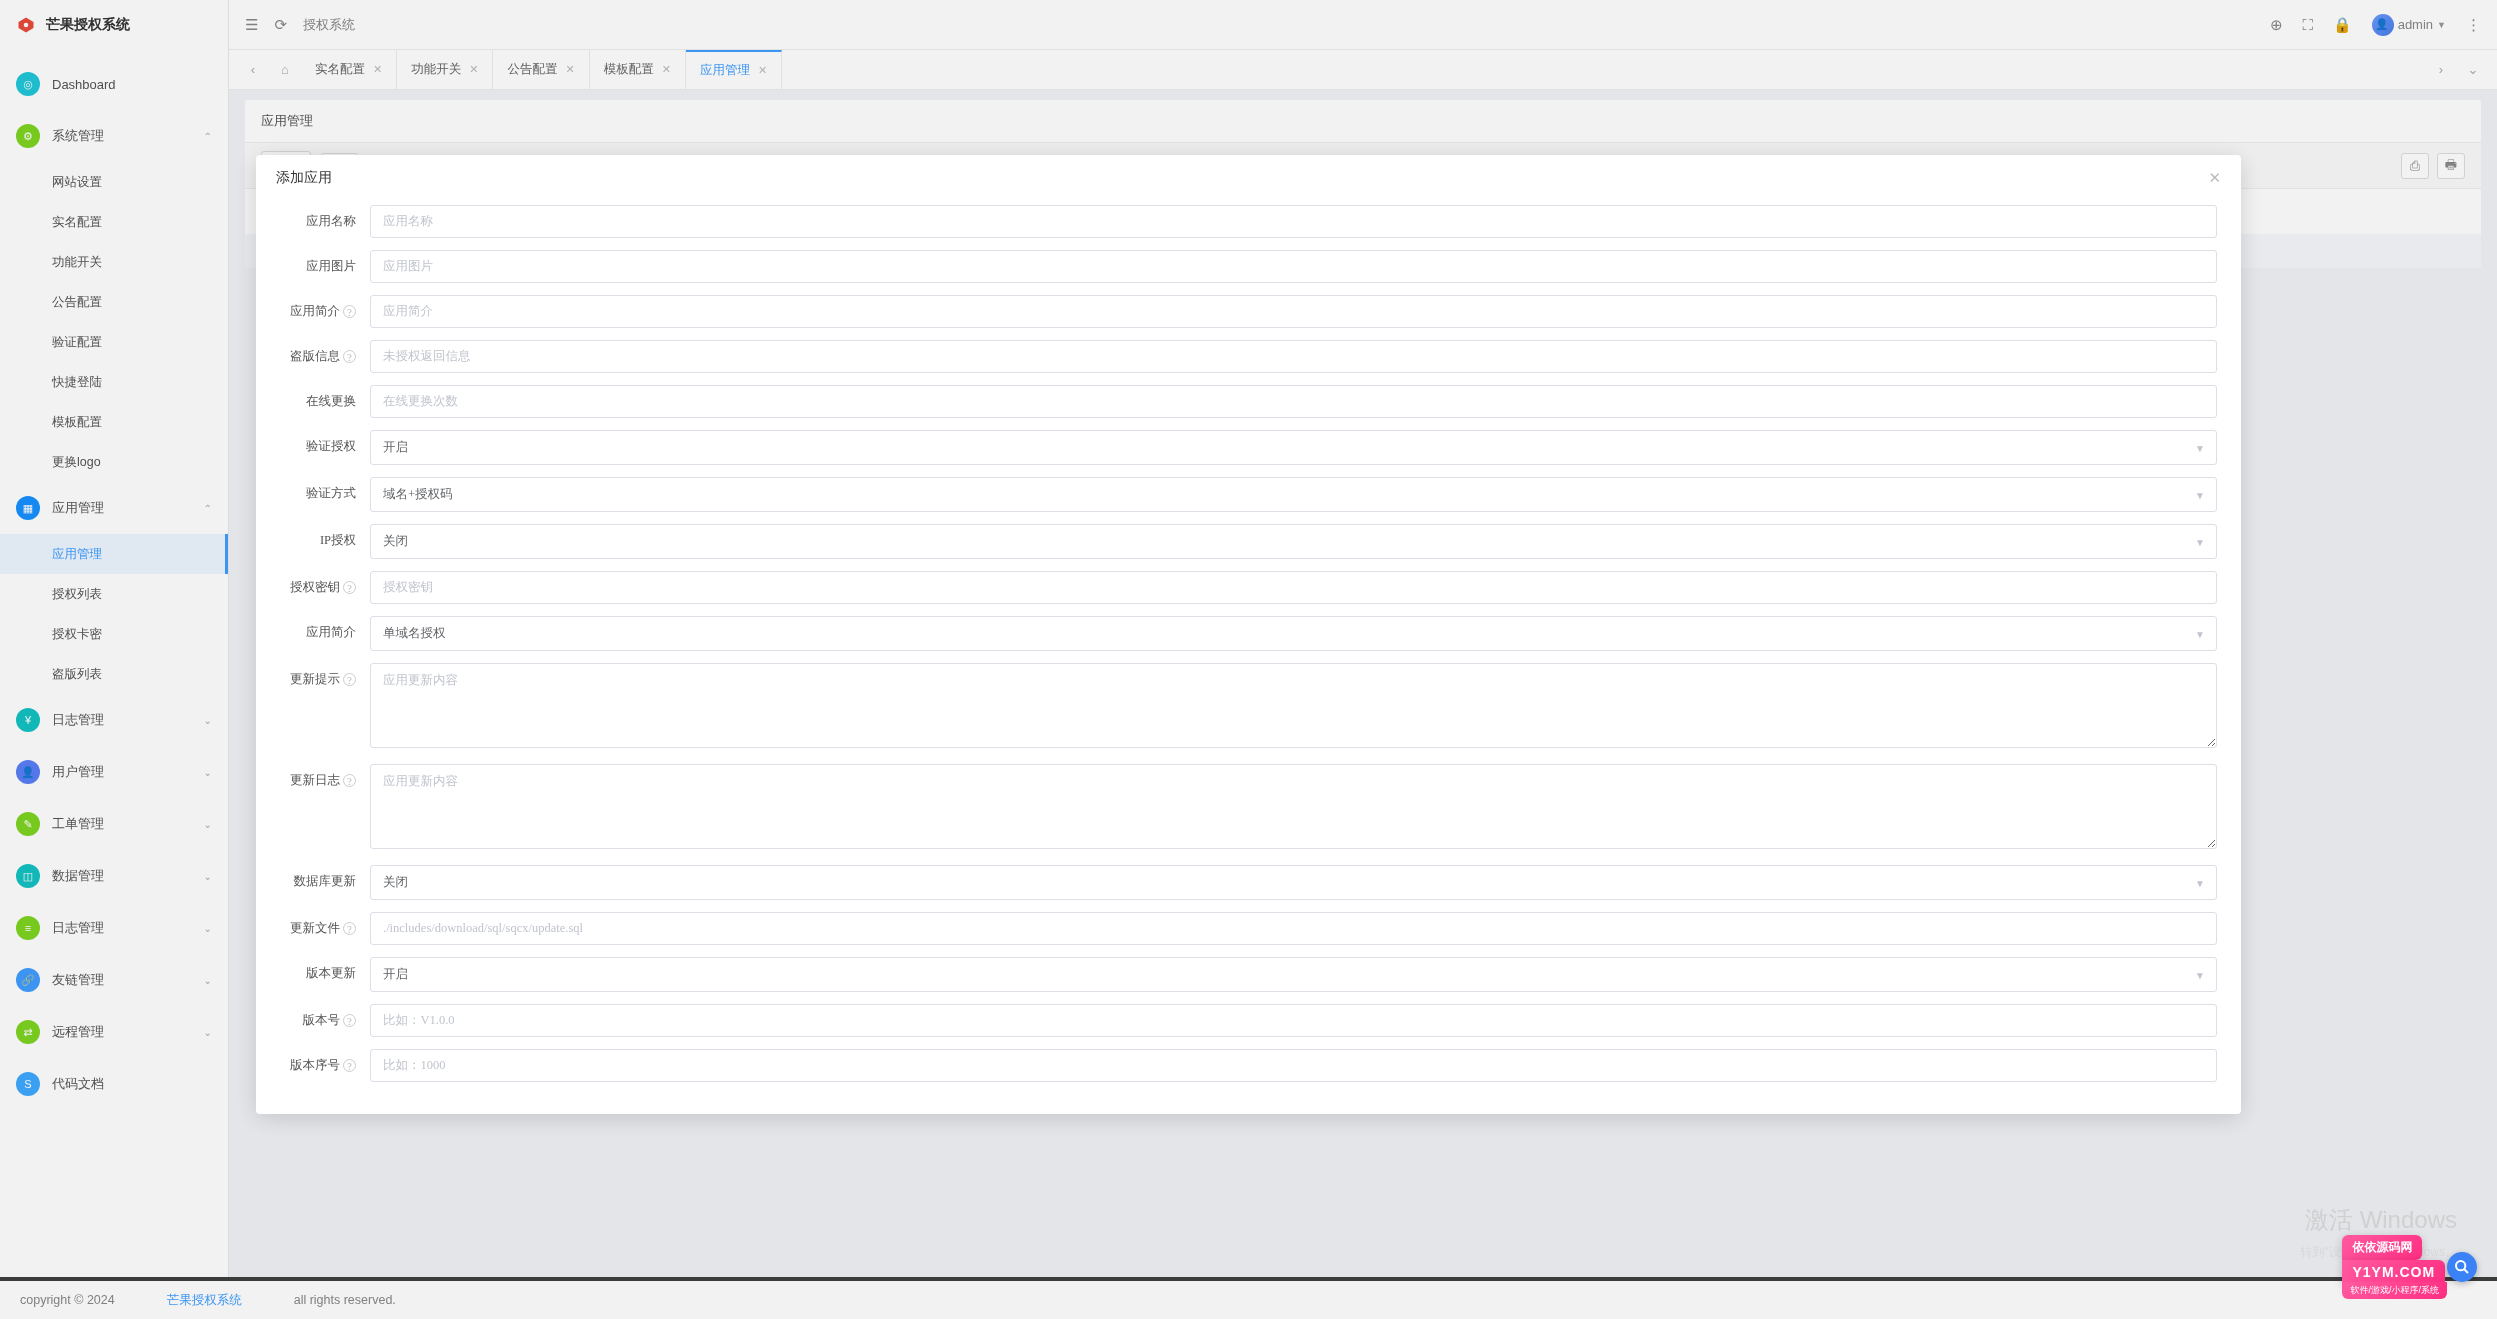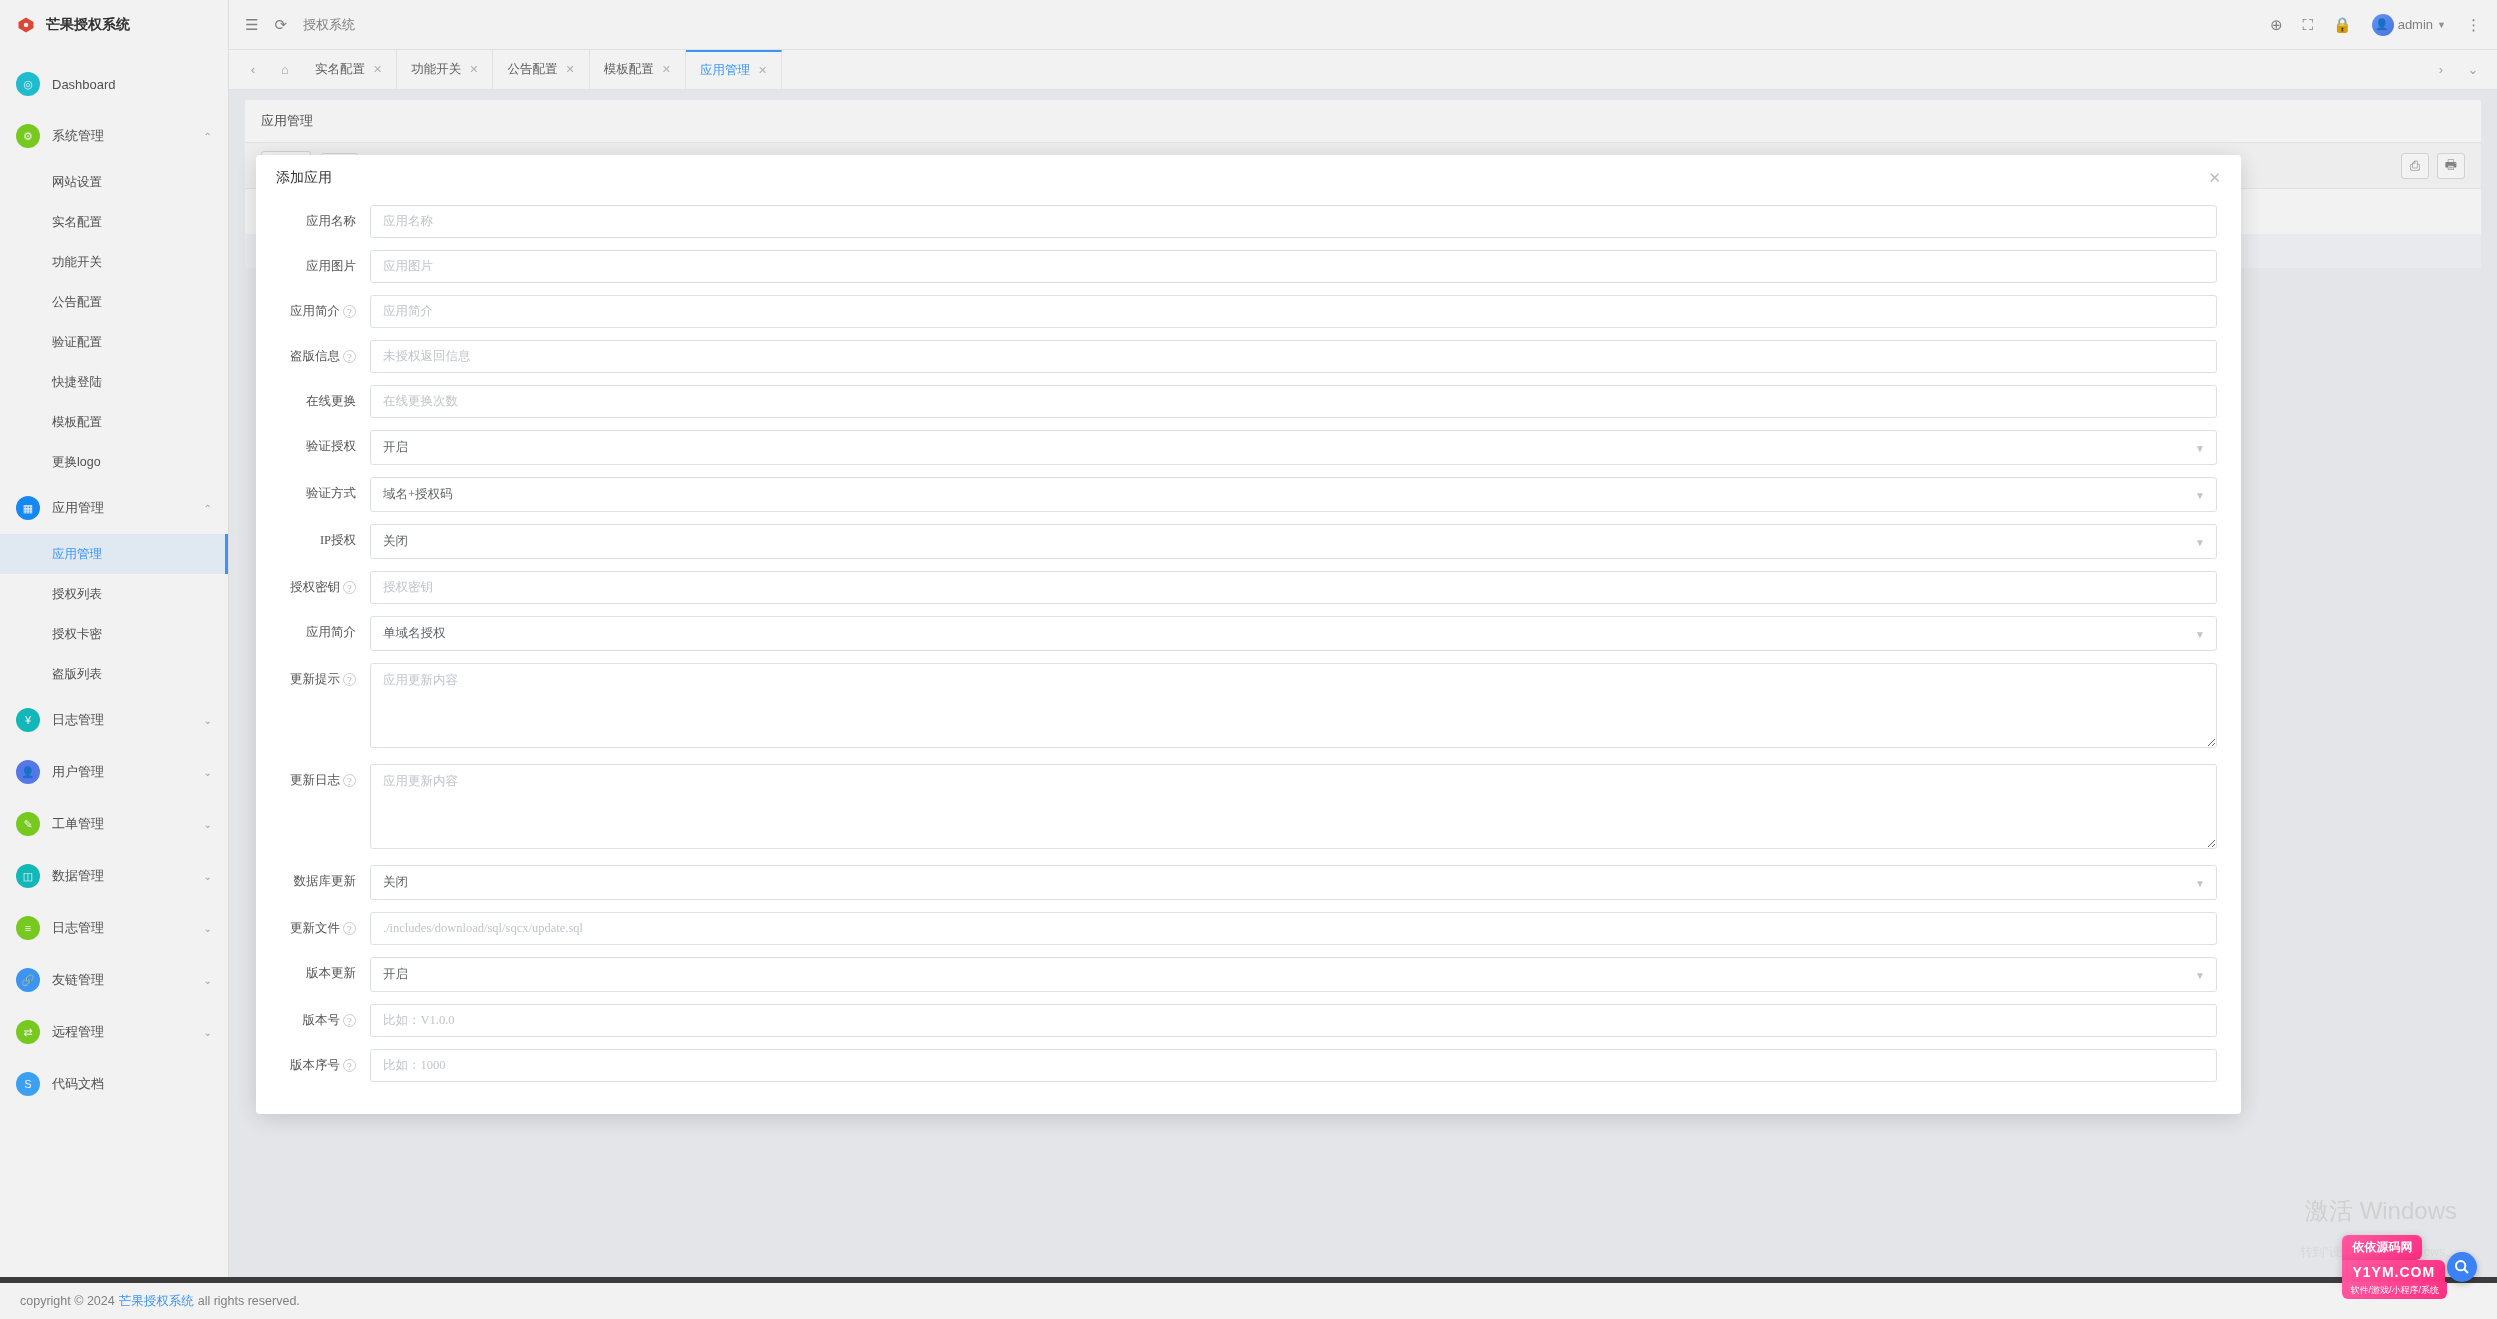--- a/index.html
+++ b/index.html
@@ -32,38 +32,38 @@
 .content { flex: 1; padding: 10px 16px; overflow: auto; }
 .panel { background: #fff; border-radius: 2px; }
 .panel-title { padding: 12px 16px; font-size: 13px; color: #555; }
 .toolbar { display: flex; gap: 10px; padding: 8px 16px; align-items: center; background: #fafafa; border-top: 1px solid #eee; border-bottom: 1px solid #eee;}
 .btn-search { background: #fff; border: 1px solid #ddd; padding: 5px 12px; border-radius: 3px; font-size: 12px; color: #666; cursor:pointer;}
 .btn-add { background: #409eff; color: #fff; border: none; padding: 6px 14px; border-radius: 3px; font-size: 12px; cursor: pointer; display: flex; align-items: center; gap: 4px; margin: 8px 16px;}
 .tbl-actions { margin-left: auto; display: flex; gap: 8px; }
 .icon-btn { border: 1px solid #ddd; background: #fff; width: 28px; height: 26px; border-radius: 3px; display: flex; align-items: center; justify-content: center; color: #888; cursor:pointer;}
 .table-head { display: flex; background: #f5f7fa; padding: 10px 16px; gap: 16px; color: #666; font-size: 12px; align-items:center;}
 .table-head input[type=checkbox]{ width:14px; height:14px;}
-.footer { height: 42px; background: #fff; display: flex; align-items: center; padding: 0 20px; font-size: 12.5px; color: #888; border-top: 6px solid #404040; }
+.footer { height: 42px; background: #fff; display: flex; align-items: center; padding: 0 20px; font-size: 12.5px; color: #888; border-top: 4px solid #404040; gap: 48px; }
 .footer a { color: #409eff; margin: 0 4px; text-decoration: none; }
 
 .modal-mask { position: fixed; inset: 0; background: rgba(0,0,0,0.05); display: flex; justify-content: center; align-items: flex-start; z-index: 100; font-family: Liberation Serif, serif; }
 .modal { background: #fff; width: 1985px; max-width: calc(100vw - 380px); margin-top: 155px; border-radius: 4px; box-shadow: 0 4px 24px rgba(0,0,0,0.15); display: flex; flex-direction: column; max-height: calc(100vh - 200px); }
 .modal-header { display: flex; align-items: center; padding: 14px 20px; font-size: 14px; color: #333; }
 .modal-close { margin-left: auto; color: #bbb; cursor: pointer; font-size: 15px; }
 .modal-body { padding: 4px 24px 20px 24px; overflow-y: auto; flex:1;}
 .form-row { display: flex; align-items: flex-start; margin-bottom: 12px; }
 .form-label { width: 90px; text-align: right; padding-right: 14px; font-size: 12.5px; color: #555; padding-top: 8px; display:flex; justify-content:flex-end; align-items:center; gap:3px;}
 .form-label .q { color: #bbb; font-size: 11px; border:1px solid #ccc; border-radius:50%; width:13px; height:13px; display:inline-flex; align-items:center; justify-content:center;}
 .form-ctrl { flex: 1; }
 .inp, .sel, .ta { width: 100%; border: 1px solid #dcdfe6; border-radius: 3px; padding: 8px 12px; font-size: 12.5px; color: #606266; background: #fff; font-family: inherit; }
 .inp::placeholder, .ta::placeholder { color: #c0c4cc; }
 .sel-wrap { position: relative; }
 .sel-arrow { position: absolute; right: 12px; top: 50%; transform: translateY(-50%); color: #c0c4cc; font-size: 10px; pointer-events: none; }
 .ta { resize: vertical; min-height: 85px; }
-.watermark { position: fixed; right: 40px; bottom: 92px; color: #d0d0d0; font-size: 24px; z-index: 200; pointer-events:none;}
+.watermark { position: fixed; right: 40px; bottom: 83px; color: #d0d0d0; font-size: 24px; z-index: 200; pointer-events:none;}
 .watermark-sub { position: fixed; right: 40px; bottom: 58px; color: #d8d8d8; font-size: 12px; z-index:200; pointer-events:none;}
 .badge { position: fixed; right: 20px; bottom: 20px; z-index: 300; display:flex; align-items:center; }
 .badge-box { background: linear-gradient(135deg,#ff5aa0,#ff2e82); color:#fff; padding:4px 10px; border-radius:6px 6px 6px 0; font-size:12px; font-weight:bold; box-shadow:0 2px 8px rgba(0,0,0,0.2);}
 .badge-sub { background: linear-gradient(135deg,#ff5aa0,#ff2e82); color:#fff; padding:2px 8px; font-size:9px; border-radius:0 0 6px 6px; margin-top:-2px;}
 .badge-col { display:flex; flex-direction:column; align-items:flex-start;}
 .badge-icon { width:30px; height:30px; border-radius:50%; background:#3b82f6; display:flex; align-items:center; justify-content:center; box-shadow:0 2px 6px rgba(0,0,0,0.25);}
 </style>
 </head>
 <body>
 

